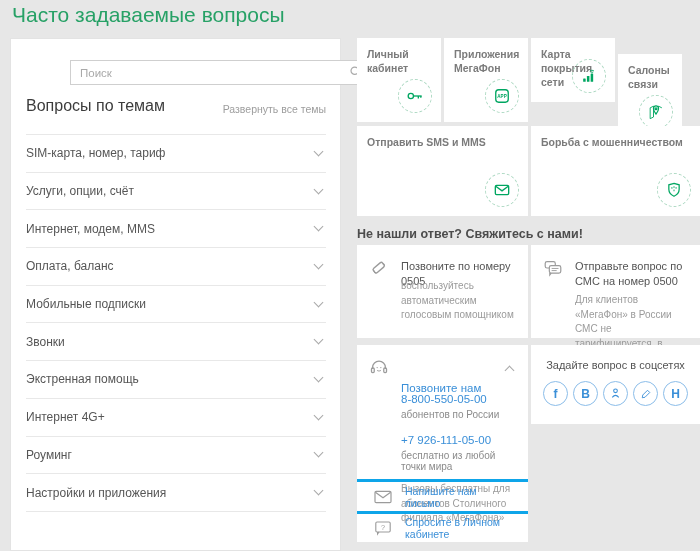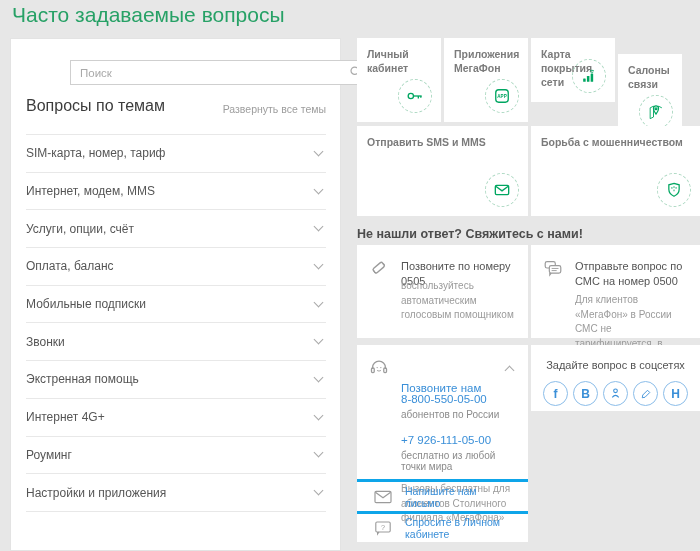--- a/index.html
+++ b/index.html
@@ -55,21 +55,21 @@
   .cc-body { position:absolute; left:44px; top:44px; right:8px; }
   .cc-phone { font-size:11.5px; color:#3a8fd8; cursor:pointer; }
   .cc-note { font-size:10px; color:#8b8b8b; margin:2px 0 10px; }
   .cc-para { font-size:10px; line-height:1.45; color:#9b9b9b; margin-top:4px; }
   .cc-row { position:absolute; left:0; right:0; border-top:3px solid #0ea5e9; display:flex; align-items:center; padding:0 16px; cursor:pointer; }
   .cc-row-1 { top:134px; height:32px; }
   .cc-row-2 { top:166px; height:31px; }
   .cc-row .ricon { width:20px; height:16px; margin-right:12px; flex:0 0 auto; }
   .cc-row .rlabel { font-size:10.5px; color:#3a8fd8; }
 
-  .social-card { position:absolute; left:531px; top:345px; width:169px; height:66px; background:#fff;padding-left:31px; }
+  .social-card { position:absolute; left:531px; top:345px; width:169px; height:79px; background:#fff;padding-left:31px; }
   .social-title { position:absolute; top:14px; left:0; right:0; text-align:center; font-size:11px; color:#545454; }
   .social-row { position:absolute; top:36px; left:0; right:0; display:flex; justify-content:center; gap:5px; }
   .soc { width:25px; height:25px; border:1px solid #8bbde9; border-radius:50%; display:flex; align-items:center; justify-content:center; color:#3a8fd8; font-size:12px; font-weight:bold; cursor:pointer; }
 </style>
 </head>
 <body>
 
 <div class="page">
 
   <div class="page-title">Часто задаваемые вопросы</div>
@@ -89,26 +89,26 @@
     </div>
 
     <div class="topics-list">
 
         <div class="topic-row">
           <span class="topic-label">SIM-карта, номер, тариф</span>
           <span class="chev"></span>
         </div>
 
         <div class="topic-row">
+          <span class="topic-label">Услуги, опции, счёт</span>
+          <span class="chev"></span>
+        </div>
+
+        <div class="topic-row">
           <span class="topic-label">Интернет, модем, MMS</span>
-          <span class="chev"></span>
-        </div>
-
-        <div class="topic-row">
-          <span class="topic-label">Услуги, опции, счёт</span>
           <span class="chev"></span>
         </div>
 
         <div class="topic-row">
           <span class="topic-label">Оплата, баланс</span>
           <span class="chev"></span>
         </div>
 
         <div class="topic-row">
           <span class="topic-label">Мобильные подписки</span>

